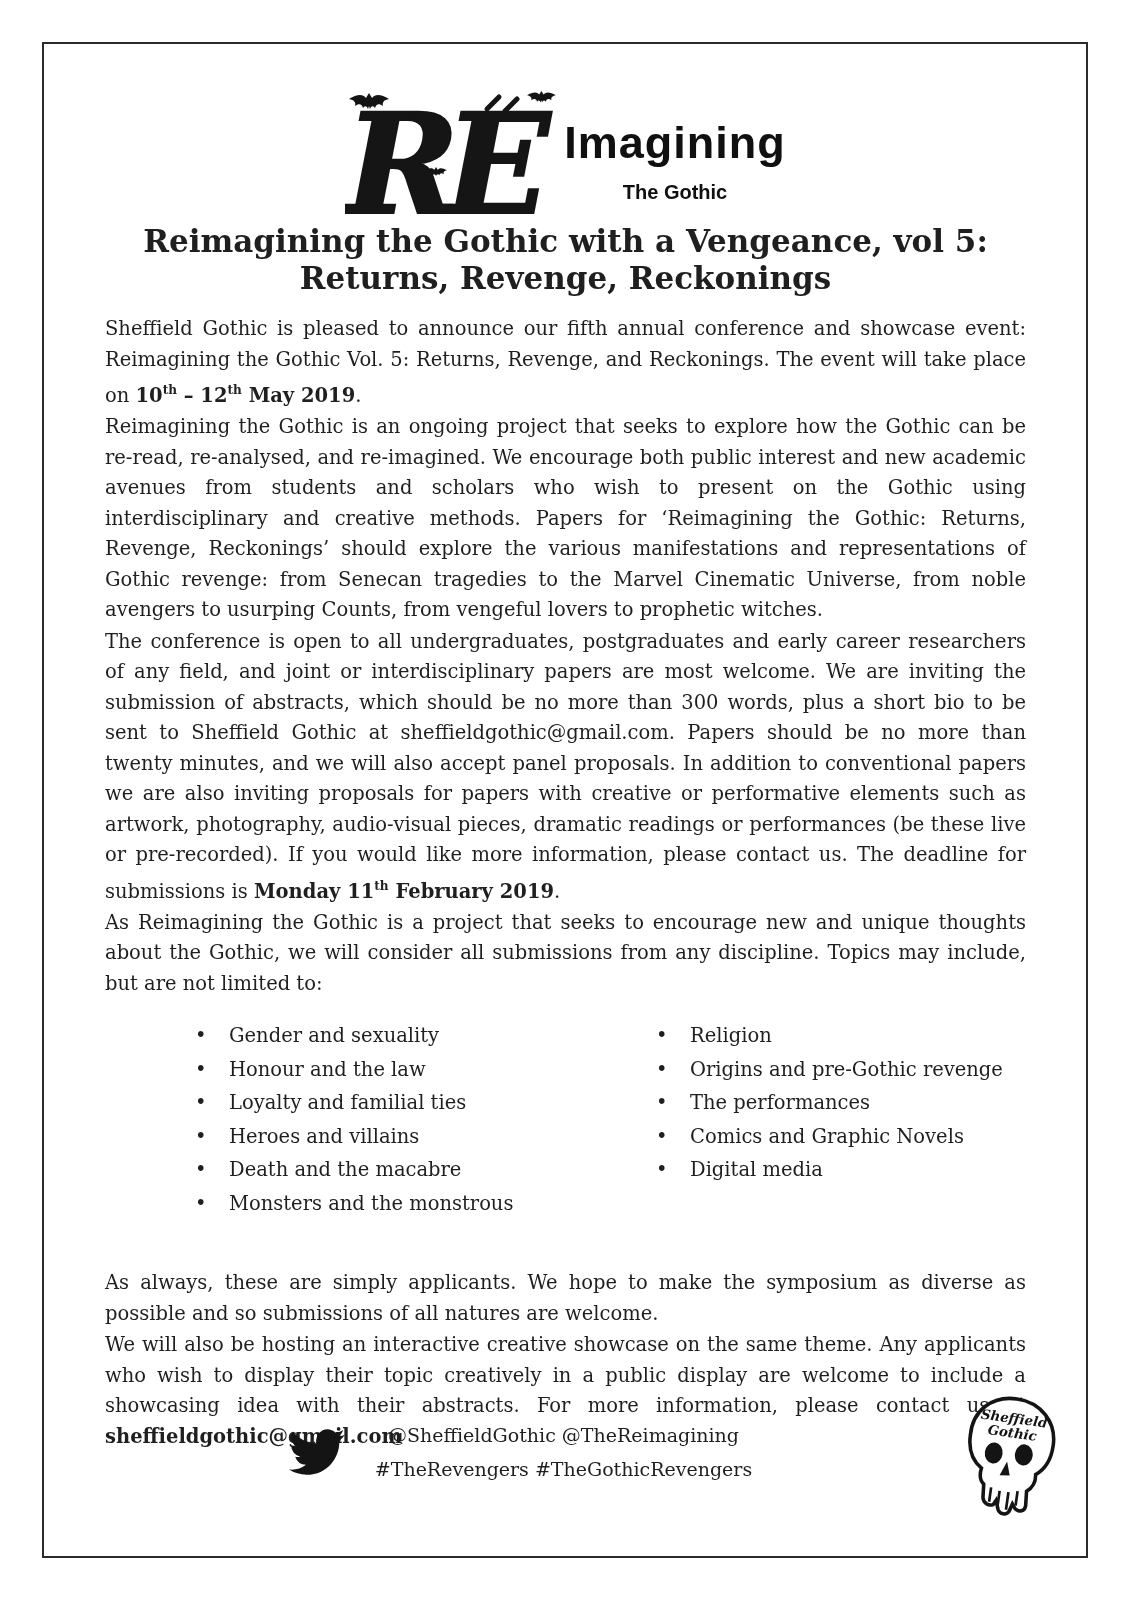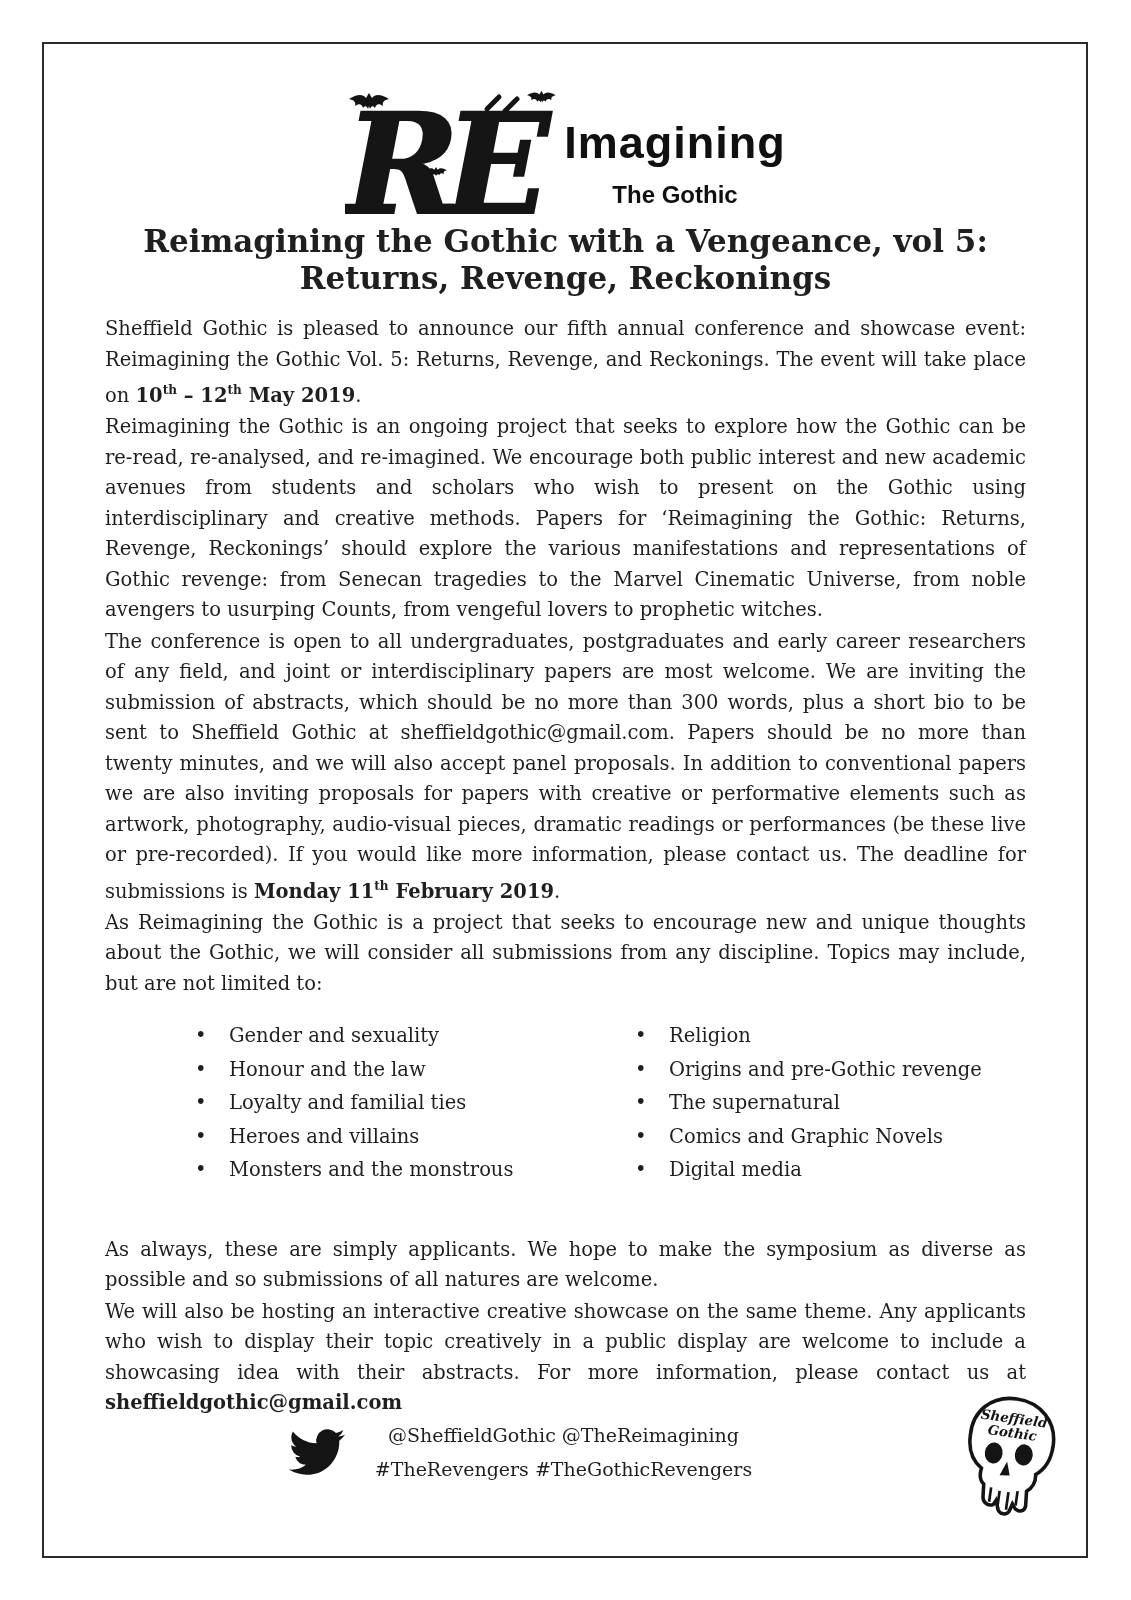--- a/index.html
+++ b/index.html
@@ -31,41 +31,42 @@
   }
   .logo-right { margin-top:26px; margin-left:4px;font-weight:bold; }
   .imagining {
     font-family:"Liberation Sans", sans-serif;
     font-size:45px;
     color:#101010;
     letter-spacing:1px;
   }
   .the-gothic {
     font-family:"Liberation Sans", sans-serif;
-    font-size:24px;
+    font-size:20px;
     color:#101010;
     text-align:center;
     margin-top:12px;
   }
   .title {
     text-align:center;
     font-size:31px;
     line-height:37px;
     font-weight:700;
   }
   .para {
     margin-top:1px;
     font-size:19.5px;
     line-height:30.5px;
     text-align:justify;
   }
   .para.first { margin-top:17px; }
   .topics {
     display:flex;
     margin-top:20px;
+    gap:21px;
   }
   .topics ul { list-style:none; }
   .col-left { width:528px; padding-left:88px; }
   .col-right { padding-left:0; }
   .topics li {
     position:relative;
     padding-left:36px;
     font-size:19.5px;
     line-height:33.5px;
   }
@@ -131,26 +132,27 @@
     <p class="para"><span>Reimagining the Gothic is an ongoing project that seeks to explore how the Gothic can be re-read, re-analysed, and re-imagined. We encourage both public interest and new academic avenues from students and scholars who wish to present on the Gothic using interdisciplinary and creative methods. Papers for ‘Reimagining the Gothic: Returns, Revenge, Reckonings’ should explore the various manifestations and representations of Gothic revenge: from Senecan tragedies to the Marvel Cinematic Universe, from noble avengers to usurping Counts, from vengeful lovers to prophetic witches.</span></p>
     <p class="para"><span>The conference is open to all undergraduates, postgraduates and early career researchers of any field, and joint or interdisciplinary papers are most welcome. We are inviting the submission of abstracts, which should be no more than 300 words, plus a short bio to be sent to Sheffield Gothic at sheffieldgothic@gmail.com. Papers should be no more than twenty minutes, and we will also accept panel proposals. In addition to conventional papers we are also inviting proposals for papers with creative or performative elements such as artwork, photography, audio-visual pieces, dramatic readings or performances (be these live or pre-recorded). If you would like more information, please contact us. The deadline for submissions is </span><span style="font-weight: bold;">Monday 11</span><span style="font-weight: bold; vertical-align: super; font-size: 62%;">th</span><span style="font-weight: bold;"> February 2019</span><span>.</span></p>
     <p class="para"><span>As Reimagining the Gothic is a project that seeks to encourage new and unique thoughts about the Gothic, we will consider all submissions from any discipline. Topics may include, but are not limited to:</span></p>
 
     <div class="topics">
       <ul class="col-left">
         <li>Gender and sexuality</li>
         <li>Honour and the law</li>
         <li>Loyalty and familial ties</li>
         <li>Heroes and villains</li>
+        <li>Death and the macabre</li>
         <li>Monsters and the monstrous</li>
       </ul>
       <ul class="col-right">
         <li>Religion</li>
         <li>Origins and pre-Gothic revenge</li>
-        <li>The supernatural</li>
+        <li>The performances</li>
         <li>Comics and Graphic Novels</li>
         <li>Digital media</li>
       </ul>
     </div>
 
     <p class="para gap-top"><span>As always, these are simply applicants. We hope to make the symposium as diverse as possible and so submissions of all natures are welcome.</span></p>
     <p class="para"><span>We will also be hosting an interactive creative showcase on the same theme. Any applicants who wish to display their topic creatively in a public display are welcome to include a showcasing idea with their abstracts. For more information, please contact us at </span><span style="font-weight: bold;">sheffieldgothic@gmail.com</span></p>
 
   </div>
 

